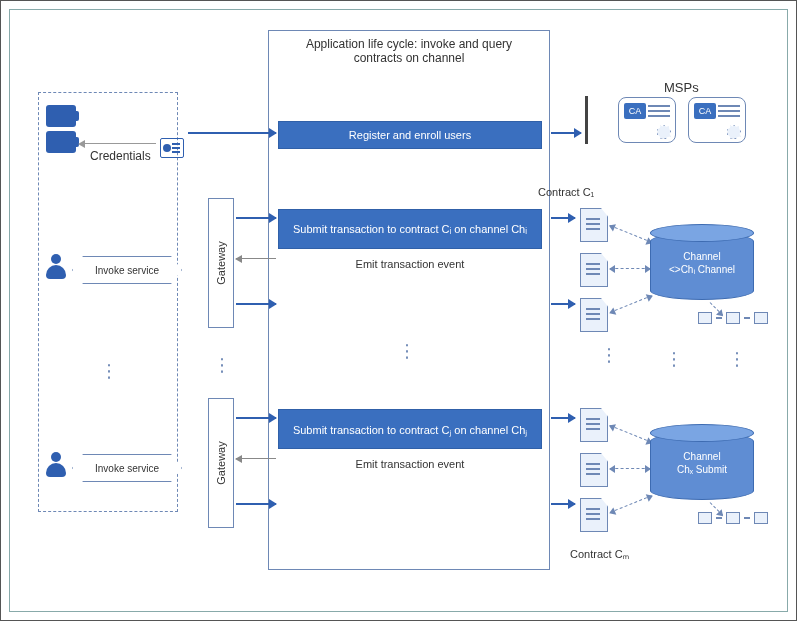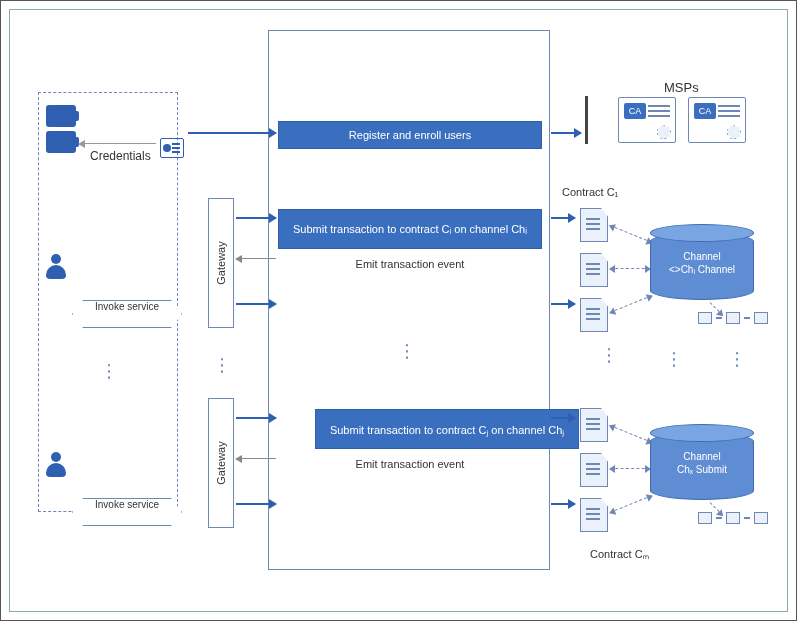--- a/index.html
+++ b/index.html
@@ -90,24 +90,23 @@
     width: 20px; height: 14px; border-radius: 10px 10px 4px 4px; background: #2f5fb0;
   }
   .person1 { left: 36px; top: 244px; }
   .person2 { left: 36px; top: 442px; }
 
   
   .invoke {
     position: absolute;
     height: 28px; width: 110px; 
     background: #fff; border: 1px solid #6e88b5;
-    display: flex; align-items: flex-start; justify-content: center;
+    display: flex; align-items: center; justify-content: center;
     clip-path: polygon(10% 0, 90% 0, 100% 50%, 90% 100%, 10% 100%, 0 50%);
     font-size: 10px;
-    margin-top: 44px;
   }
   .invoke1 { left: 62px; top: 246px; }
   .invoke2 { left: 62px; top: 444px; }
 
   
   .gateway {
     position: absolute;
     width: 26px; height: 130px;
     border: 1px solid #6e88b5;
     background: #fff;
@@ -136,21 +135,21 @@
     background: #3a6fbf;
     color: #fff; font-size: 11px;
     display: flex; align-items: center; justify-content: center;
     text-align: center;
     padding: 6px 8px;
     border: 1px solid #3060a8;
   }
   .bb-register { top: 90px; height: 28px; }
   .bb-submit1  { top: 178px; height: 40px; }
   .bb-query1   { top: 270px; height: 28px; }
-  .bb-submit2  { top: 378px; height: 40px; margin-left: 37px; }
+  .bb-submit2  { top: 378px; height: 40px; }
   .bb-query2   { top: 470px; height: 28px; }
 
   .emit-label {
     position: absolute; left: 9px; width: 264px;
     text-align: center; font-size: 11px;
   }
   .emit1 { top: 227px; }
   .emit2 { top: 427px; }
 
   .ellipsis {
@@ -163,21 +162,21 @@
   .ell-contract { left: 590px; top: 334px; }
   .ell-ledger   { left: 655px; top: 338px; }
   .ell-blocks   { left: 718px; top: 338px; }
 
   
   .msp-label { position: absolute; left: 654px; top: 70px; font-size: 13px; }
   .msp-card {
     position: absolute; top: 87px;
     width: 58px; height: 46px;
     border: 1.5px solid #6e88b5;
-    border-radius: 2px;
+    border-radius: 8px;
     background: #fff;
   }
   .msp1 { left: 608px; }
   .msp2 { left: 678px; }
   .msp-card .ca {
     position: absolute; left: 5px; top: 5px;
     width: 22px; height: 16px;
     background: #3a6fbf; color: #fff; font-size: 9px;
     display: flex; align-items: center; justify-content: center;
     border-radius: 2px;
@@ -214,22 +213,22 @@
     width: 14px; height: 2px; background: #6e88b5;
     box-shadow: 0 5px 0 #6e88b5, 0 10px 0 #6e88b5;
   }
   .doc1a { left: 570px; top: 198px; }
   .doc1b { left: 570px; top: 243px; }
   .doc1c { left: 570px; top: 288px; }
   .doc2a { left: 570px; top: 398px; }
   .doc2b { left: 570px; top: 443px; }
   .doc2c { left: 570px; top: 488px; }
   .contract-label { position: absolute; font-size: 11px; }
-  .clabel1 { left: 552px; top: 176px; text-align: right; }
-  .clabel2 { left: 560px; top: 536px; margin-left: 20px; }
+  .clabel1 { left: 528px; top: 176px; text-align: right; }
+  .clabel2 { left: 560px; top: 536px; }
 
   
   .ledger {
     position: absolute;
     width: 104px; height: 68px;
   }
   .ledger .cyl {
     position: absolute; inset: 0;
     background: #5f8dd3;
     border: 1px solid #3d6bb1;
@@ -349,20 +348,21 @@
 
   <div class="gateway gateway1">
       <span>Gateway</span>
     </div>
   <span class="ellipsis ell-gw">⋮</span>
   <div class="gateway gateway2">
       <span>Gateway</span>
     </div>
 
   <div class="center-box">
+    <div class="center-title">Application life cycle: invoke and query contracts on channel</div>
     <div class="blue-box bb-register">Register and enroll users</div>
     <div class="blue-box bb-submit1">Submit transaction to contract Cᵢ on channel Chᵢ</div>
     <div class="emit-label emit1">Emit transaction event</div>
     <div class="blue-box bb-submit2">Submit transaction to contract Cⱼ on channel Chⱼ</div>
     <div class="emit-label emit2">Emit transaction event</div>
   </div>
   <span class="ellipsis ell-center">⋮</span>
 
   <div class="arrow-right-blue ar-reg-in"></div>
   <div class="arrow-right-blue ar-reg-out"></div>

